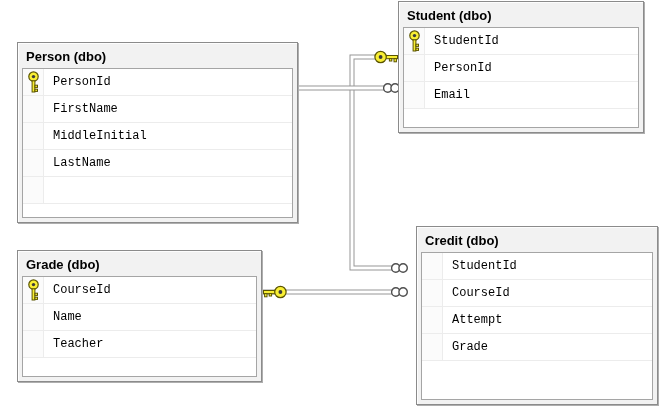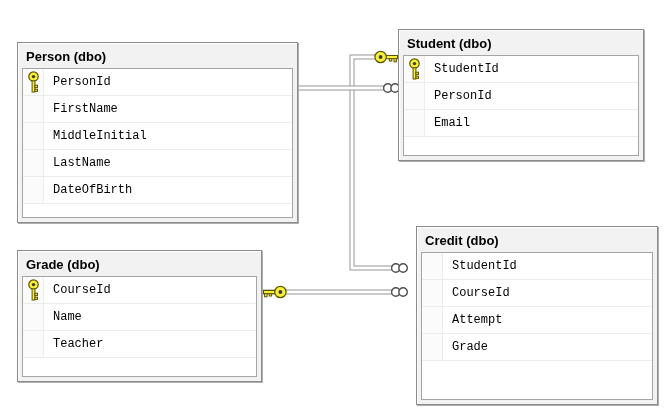--- a/index.html
+++ b/index.html
@@ -31,21 +31,21 @@
   .icon-cell{
     width:20px;flex:0 0 20px;display:flex;align-items:center;justify-content:center;
     border-right:1px solid #ececec;background:#fbfbfb;
   }
   .name-cell{
     display:flex;align-items:center;padding-left:9px;
     font-size:12px;color:#000;white-space:nowrap;font-family:Liberation Mono, monospace;
   }
   
   #tw-person {left:17px; top:42px; width:281px;height:181px;}
-  #tw-student{left:398px;top:29px; width:246px;height:132px;}
+  #tw-student{left:398px;top:1px; width:246px;height:132px;}
   #tw-course {left:17px; top:250px;width:245px;height:132px;}
   #tw-credit {left:407px;top:226px;width:242px;height:179px;margin-left:9px;}
   #rel-svg{position:absolute;left:0;top:0;z-index:1;}
   .rel-casing{fill:none;stroke:#969696;stroke-width:5;stroke-linejoin:miter;}
   .rel-core{fill:none;stroke:#ffffff;stroke-width:3;stroke-linejoin:miter;}
 </style>
 </head>
 <body>
 
 <div id="canvas">
@@ -112,21 +112,20 @@
       <div class="row">
         <div class="icon-cell"></div>
         <div class="name-cell">MiddleInitial</div>
       </div>
       <div class="row">
         <div class="icon-cell"></div>
         <div class="name-cell">LastName</div>
       </div>
       <div class="row">
         <div class="icon-cell"></div>
-        <div class="name-cell">DateOfBirth</div>
       </div>
     </div>
   </div>
 
   <div class="tw" id="tw-student">
     <div class="tw-title">Student (dbo)</div>
     <div class="tw-grid">
       <div class="row">
         <div class="icon-cell">
           <svg width="13" height="22" viewBox="0 0 13 22">

